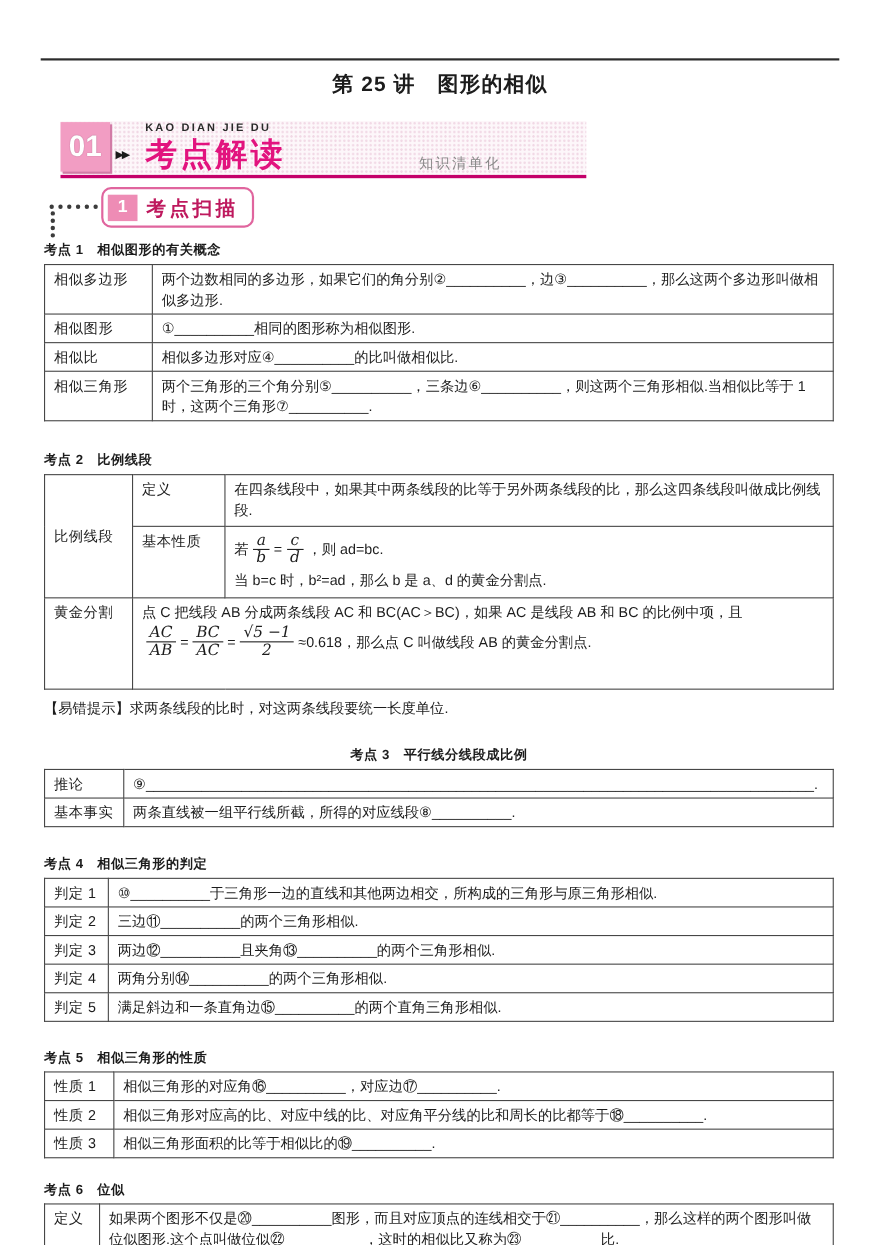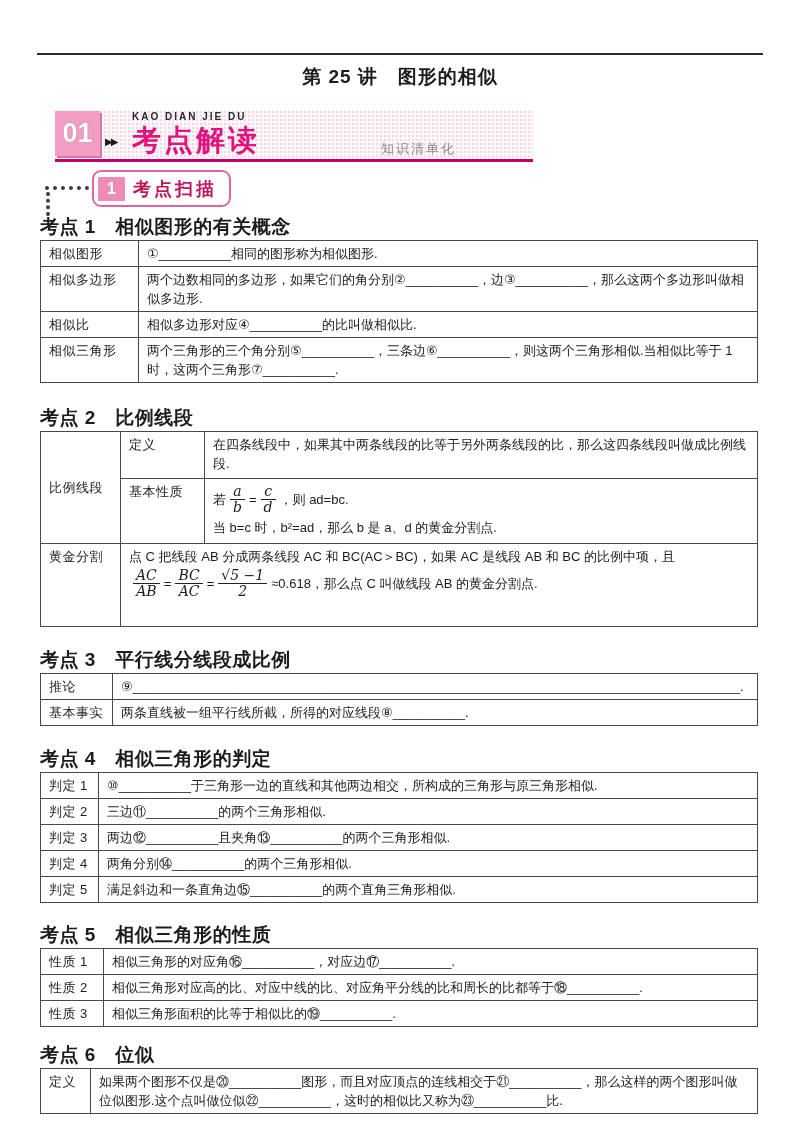--- a/index.html
+++ b/index.html
@@ -38,22 +38,22 @@
     border:2px solid #e0659e;border-radius:9px;background:#ffffff;padding:3px 4px;height:27px;
   }
   .badge-num{
     width:27px;height:24px;background:#ee8cb5;color:#ffffff;font-size:16px;font-weight:bold;
     display:flex;align-items:center;justify-content:center;margin-right:8px;
   }
   .badge-label{font-size:18px;font-weight:bold;color:#be185d;letter-spacing:3px;padding-right:8px;}
 
   
   .content{margin-left:40px;width:718px;}
-  .sec-head{font-size:19px;font-weight:bold;margin:0 0 4px 0;line-height:18px;letter-spacing:0.5px;}
-  .mt1{margin-top:8px;} .mt2{margin-top:26px;} .mt3{margin-top:24px;}
+  .sec-head{font-size:12px;font-weight:bold;margin:0 0 4px 0;line-height:18px;letter-spacing:0.5px;}
+  .mt1{margin-top:8px;} .mt2{margin-top:26px;} .mt3{margin-top:24px;text-align:center;}
   .mt4{margin-top:24px;} .mt5{margin-top:23px;} .mt6{margin-top:19px;}
   table.tbl{border-collapse:collapse;table-layout:fixed;width:718px;font-size:13px;}
   table.tbl td{border:1px solid #474747;padding:3px 8px;line-height:19px;vertical-align:middle;}
   table.tbl td.top{vertical-align:top;}
   .lab{letter-spacing:0.5px;}
   .tight td{padding:1px 8px;line-height:18px;}
   .tip{font-size:13px;margin-top:8px;line-height:18px;}
 
   
   .fline{display:flex;align-items:center;flex-wrap:wrap;}
@@ -90,26 +90,26 @@
 <div class="content">
 
   <div class="sec-head mt1">考点 1　相似图形的有关概念</div>
   <table class="tbl">
     <colgroup>
         <col style="width:98px">
         <col>
       </colgroup>
     <tbody>
         <tr>
+      <td class="lab top">相似多边形</td>
+      <td class="top">两个边数相同的多边形，如果它们的角分别②__________，边③__________，那么这两个多边形叫做相似多边形.</td>
+    </tr>
+    <tr>
       <td class="lab top">相似图形</td>
       <td class="top">①__________相同的图形称为相似图形.</td>
-    </tr>
-    <tr>
-      <td class="lab top">相似多边形</td>
-      <td class="top">两个边数相同的多边形，如果它们的角分别②__________，边③__________，那么这两个多边形叫做相似多边形.</td>
     </tr>
     <tr>
       <td class="lab top">相似比</td>
       <td class="top">相似多边形对应④__________的比叫做相似比.</td>
     </tr>
     <tr>
       <td class="lab top">相似三角形</td>
       <td class="top">两个三角形的三个角分别⑤__________，三条边⑥__________，则这两个三角形相似.当相似比等于 1 时，这两个三角形⑦__________.</td>
     </tr>
   </tbody>
@@ -166,20 +166,21 @@
                 <span class="fn">√5 −1</span>
                 <span class="fd">2</span>
               </span>
           <span>≈0.618，那么点 C 叫做线段 AB 的黄金分割点.</span>
         </div>
       </td>
     </tr>
   </tbody>
     </table>
 
+  <div class="tip">【易错提示】求两条线段的比时，对这两条线段要统一长度单位.</div>
 
   <div class="sec-head mt3">考点 3　平行线分线段成比例</div>
   <table class="tbl">
     <colgroup>
         <col style="width:72px">
         <col>
       </colgroup>
     <tbody>
         <tr>
       <td class="lab">推论</td>

